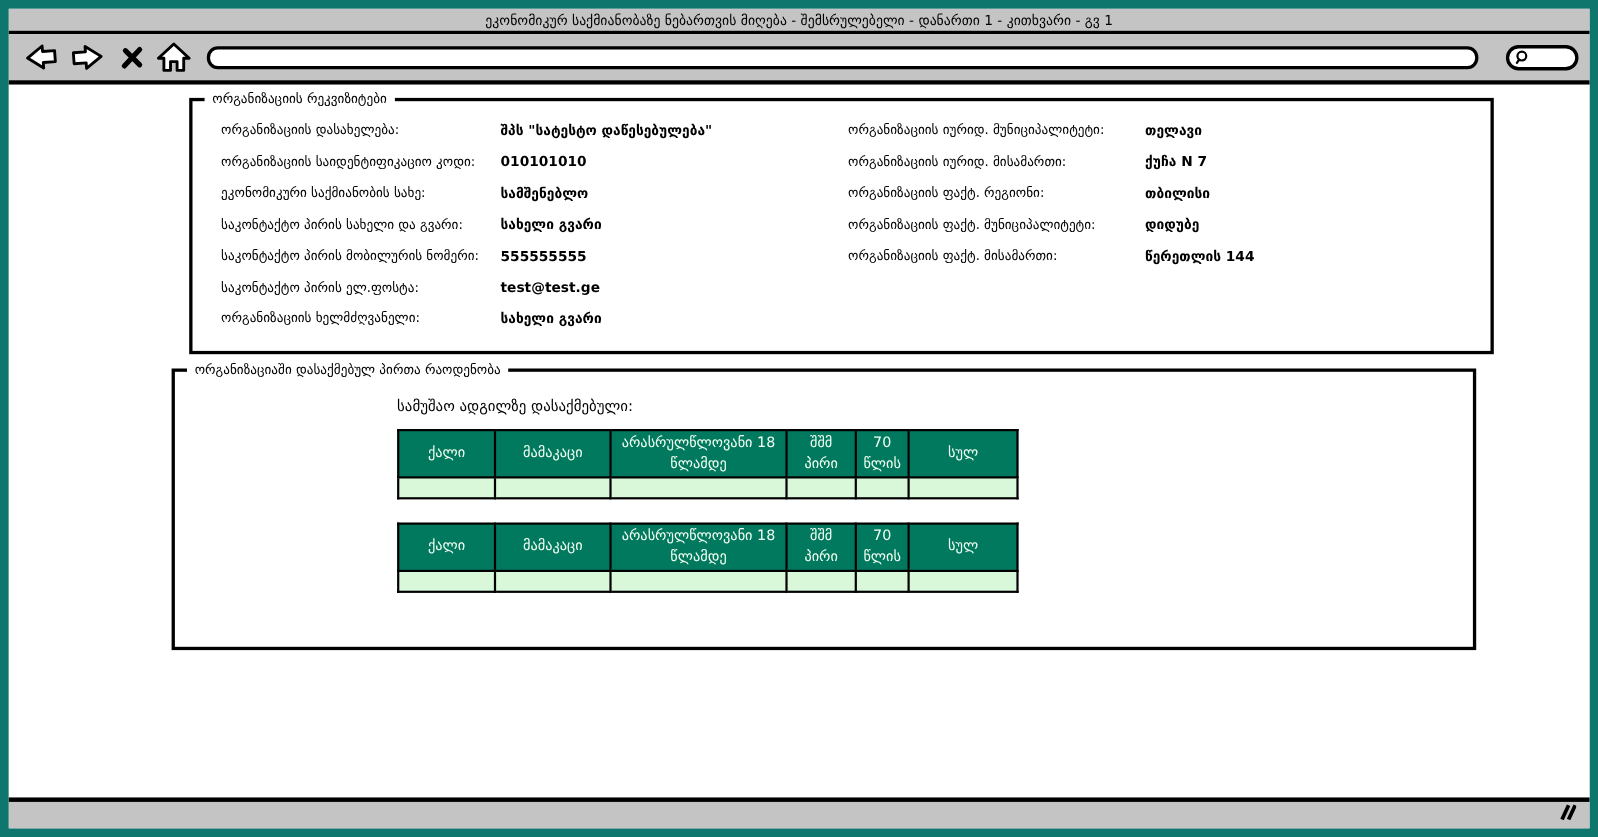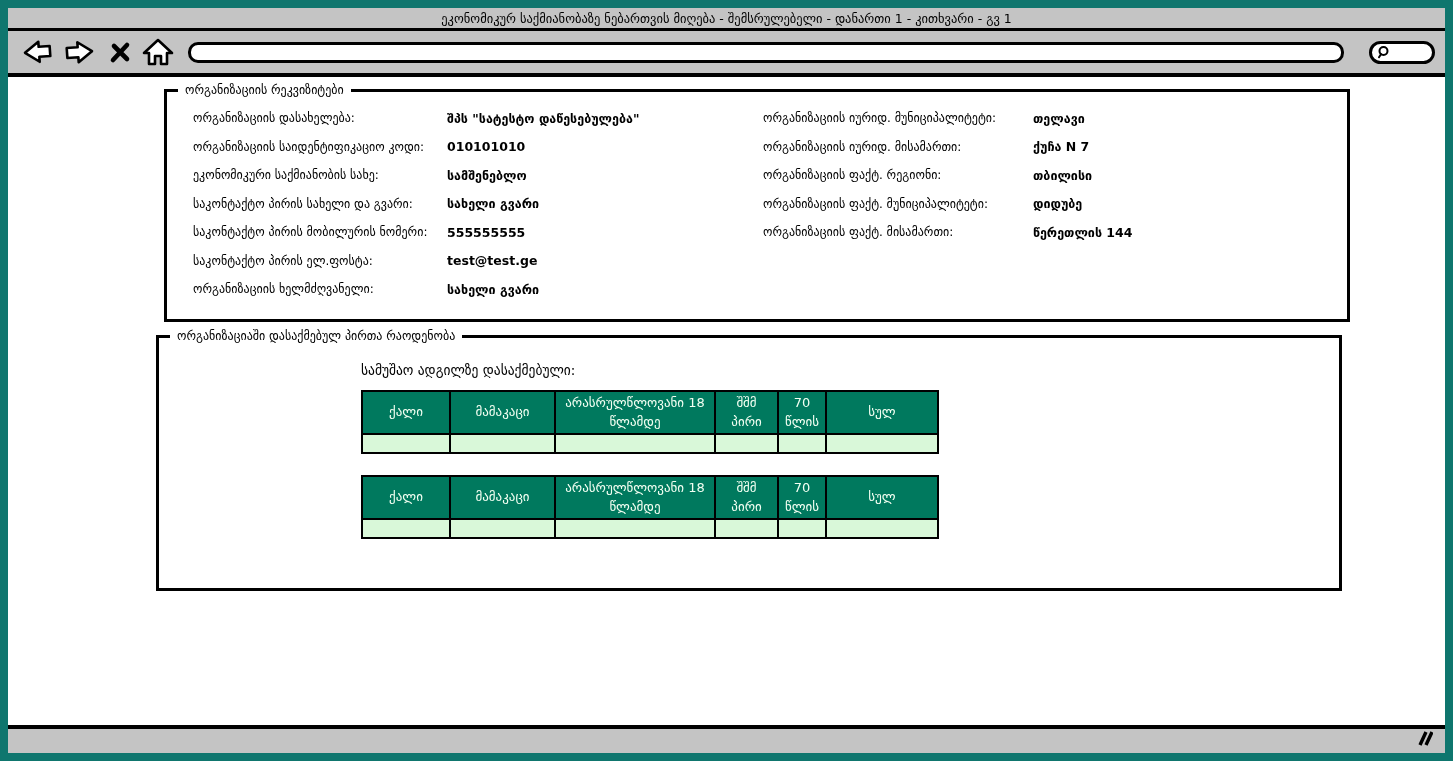--- a/index.html
+++ b/index.html
@@ -22,21 +22,21 @@
     flex:1;height:15px;background:#fff;border:3px solid #000;border-radius:10px;
     margin:0 16px 0 4px;
   }
   .searchbox{
     width:56px;height:17px;background:#fff;border:3px solid #000;border-radius:12px;
     display:flex;align-items:center;padding-left:4px;flex:0 0 auto;
   }
   
   .content{flex:1 1 auto;position:relative;background:#fff;overflow:hidden;}
   .fs{position:absolute;box-sizing:border-box;border:3px solid #000;background:#fff;}
-  .fs1{left:156px;top:12px;width:1186px;height:233px;}
+  .fs1{left:164px;top:12px;width:1186px;height:233px;}
   .fs2{left:148px;top:258px;width:1186px;height:256px;}
   .fs-legend{
     position:absolute;top:-9px;left:11px;background:#fff;padding:0 7px;font-size:12px;
     white-space:nowrap;line-height:15px;
   }
   .fieldcol{position:absolute;top:12px;}
   .col-left{left:26px;}
   .col-right{left:596px;}
   .frow{display:flex;align-items:center;height:28.5px;font-size:12px;white-space:nowrap;}
   .col-left .flabel{flex:0 0 254px;}
@@ -47,21 +47,21 @@
   .tb1{top:24px;}
   .tb2{top:137px;}
   .ttitle{font-size:13.5px;height:18px;margin-bottom:10px;white-space:nowrap;}
   table.etable{border-collapse:collapse;table-layout:fixed;border-radius:14px;}
   table.etable th,table.etable td{border:2px solid #000;padding:0 4px;box-sizing:border-box;}
   table.etable th{
     background:#00795E;color:#f2fff2;font-weight:normal;font-size:13px;
     height:43px;text-align:center;vertical-align:middle;line-height:1.45;
   }
   table.etable td{background:#d9f8d9;height:19px;font-size:12px;}
-  .c1{width:88px;}.c2{width:105px;}.c3{width:160px;}.c4{width:63px;}.c5{width:48px;}.c6{width:112px;}
+  .c1{width:88px;}.c2{width:105px;}.c3{width:160px;}.c4{width:63px;}.c5{width:48px;}.c6{width:99px;}
   
   .statusbar{
     height:24px;flex:0 0 auto;background:#c4c4c4;border-top:4px solid #000;
     position:relative;
   }
   .grip{position:absolute;right:12px;bottom:3px;cursor:nwse-resize;}
 </style>
 </head>
 <body>
 

